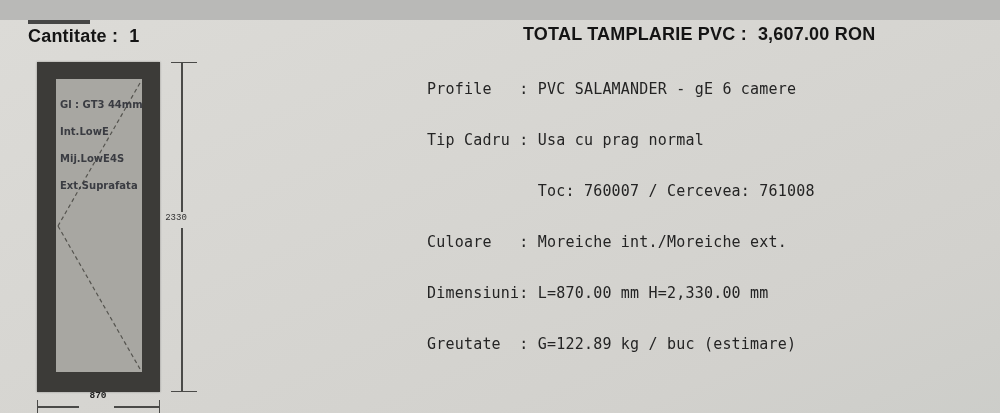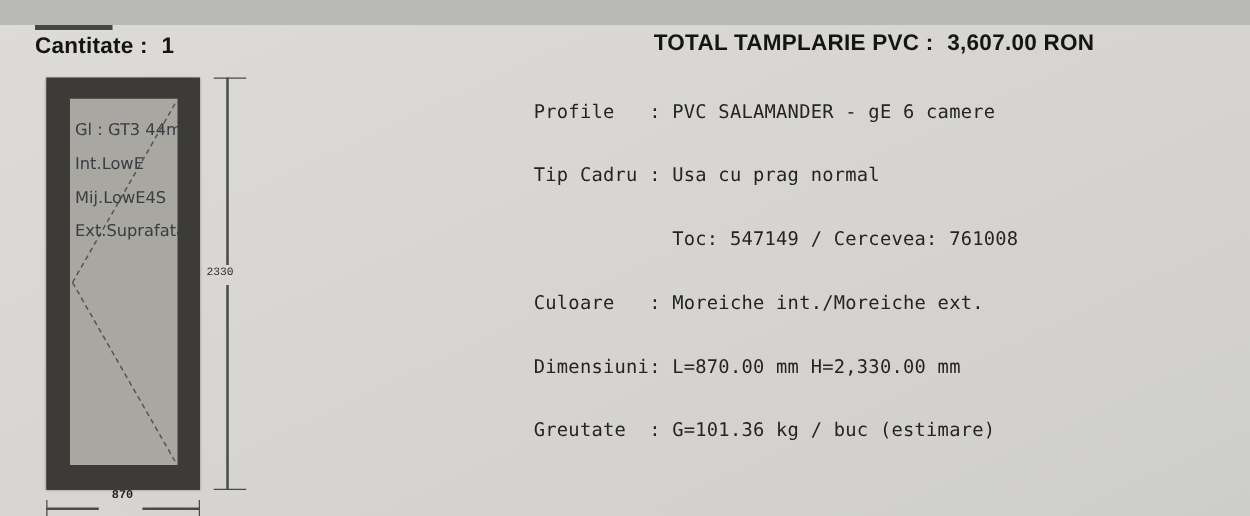--- a/index.html
+++ b/index.html
@@ -13,21 +13,21 @@
   .hdr-qty{left:28px;top:6px;}
   .hdr-price{left:175px;top:6px;}
   .hdr-total{left:523px;top:4px;}
   .hdr .val{margin-left:11px;}
   .artifact{position:absolute;left:28px;top:0;width:62px;height:4px;background:#2b2b2b;opacity:.85;}
   
   .frame{position:absolute;left:37px;top:42px;width:123px;height:330px;background:#3c3b38;box-shadow:0 0 2px rgba(0,0,0,.35);}
   .glass{position:absolute;left:19px;top:17px;width:86px;height:293px;background:#a8a7a2;}
   .swing{position:absolute;left:0;top:0;width:86px;height:293px;display:block;}
   .glass-note{position:absolute;left:4px;top:3px;font-family:"DejaVu Sans",sans-serif;
-    font-size:13px;line-height:9px;font-weight:400;color:#3a3c42;white-space:pre;}
+    font-size:10px;line-height:9px;font-weight:700;color:#3a3c42;white-space:pre;}
   .dim{position:absolute;background:#4a4a48;}
   .dim-label{position:absolute;font-family:Liberation Mono, monospace;color:#333;text-align:center;}
   .lbl-h{left:158px;top:193px;width:36px;font-size:9px;}
   .lbl-w{left:78px;top:370px;width:40px;font-size:9.5px;font-weight:700;color:#222;}
   
   .vseg1{left:181px;top:42px;width:1.6px;height:150px;}
   .vseg2{left:181px;top:208px;width:1.6px;height:164px;}
   .vtick-top{left:171px;top:41.5px;width:26px;height:1.8px;}
   .vtick-bot{left:171px;top:370.5px;width:26px;height:1.8px;}
   
@@ -78,24 +78,24 @@
 
   <div class="dim hseg1"></div>
   <div class="dim hseg2"></div>
   <div class="dim htick-l"></div>
   <div class="dim htick-r"></div>
   <div class="dim-label lbl-w">870</div>
 
   <div class="specs">
     <div class="ln">Profile   : PVC SALAMANDER - gE 6 camere</div>
     <div class="ln">Tip Cadru : Usa cu prag normal</div>
-    <div class="ln">            Toc: 547149 / Cercevea: 761008</div>
+    <div class="ln">            Toc: 760007 / Cercevea: 761008</div>
     <div class="ln">Culoare   : Moreiche int./Moreiche ext.</div>
     <div class="ln">Dimensiuni: L=870.00 mm H=2,330.00 mm</div>
-    <div class="ln">Greutate  : G=101.36 kg / buc (estimare)</div>
+    <div class="ln">Greutate  : G=122.89 kg / buc (estimare)</div>
     
     
     
     
     
     
     
     
     
     

